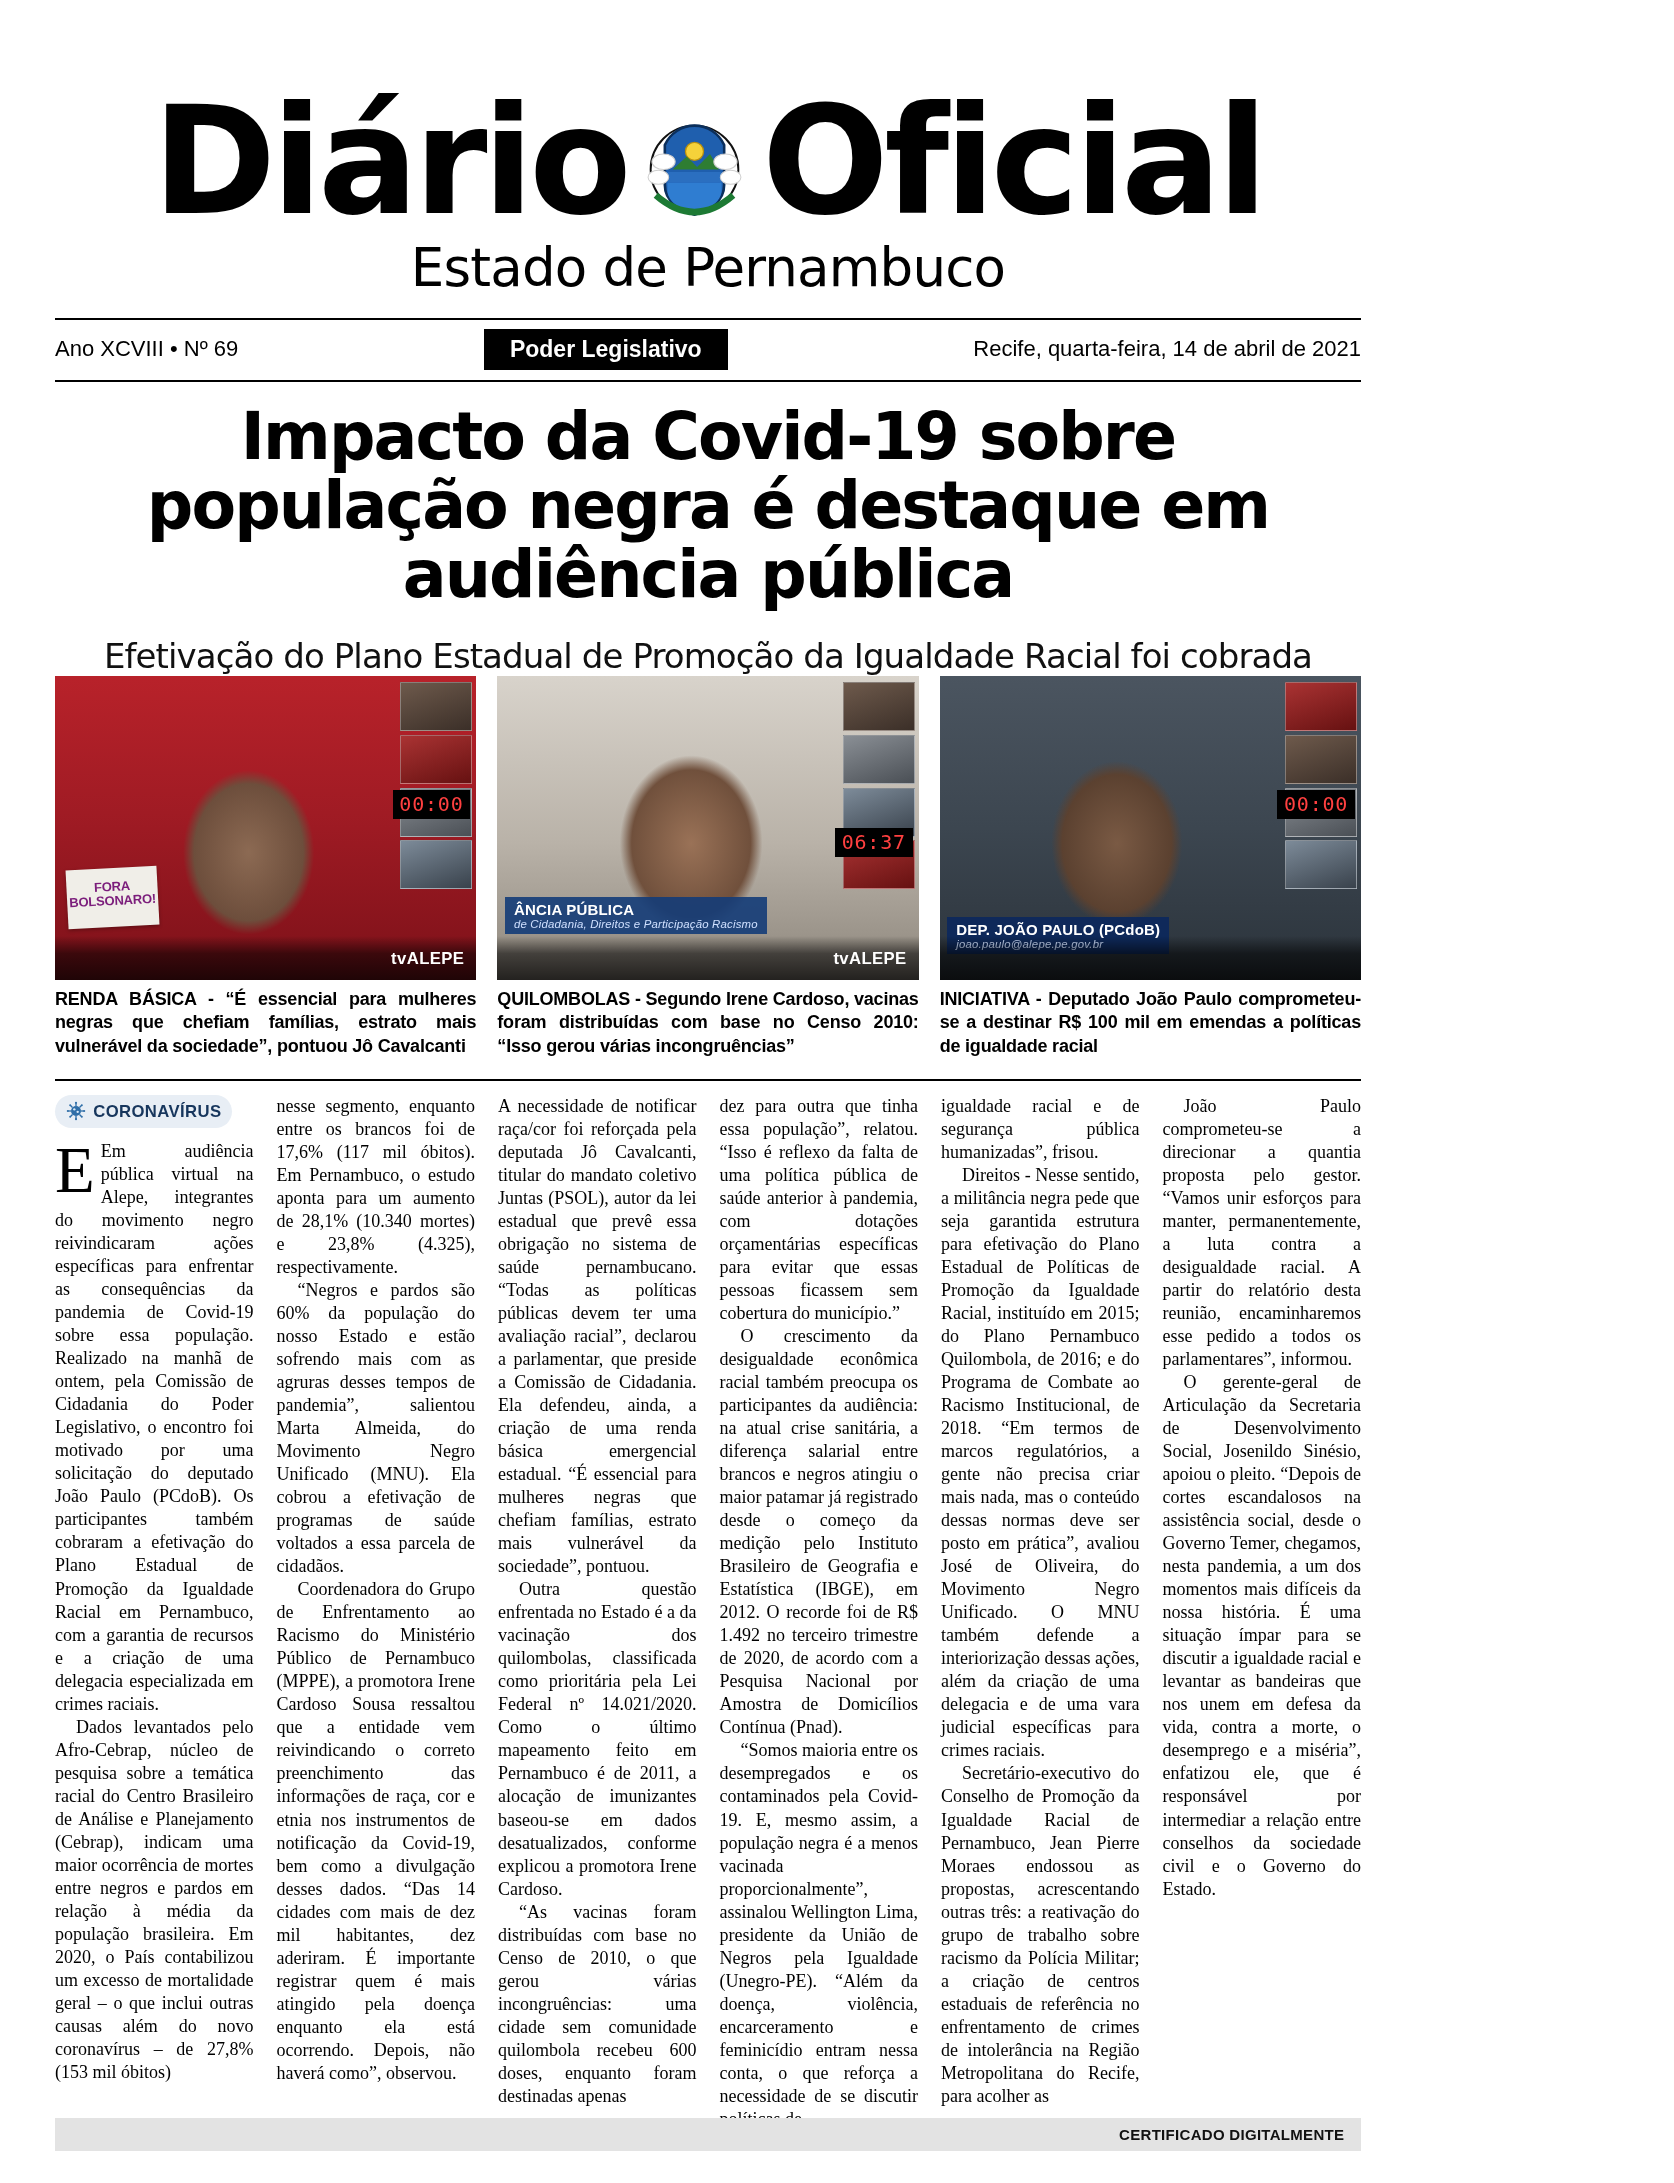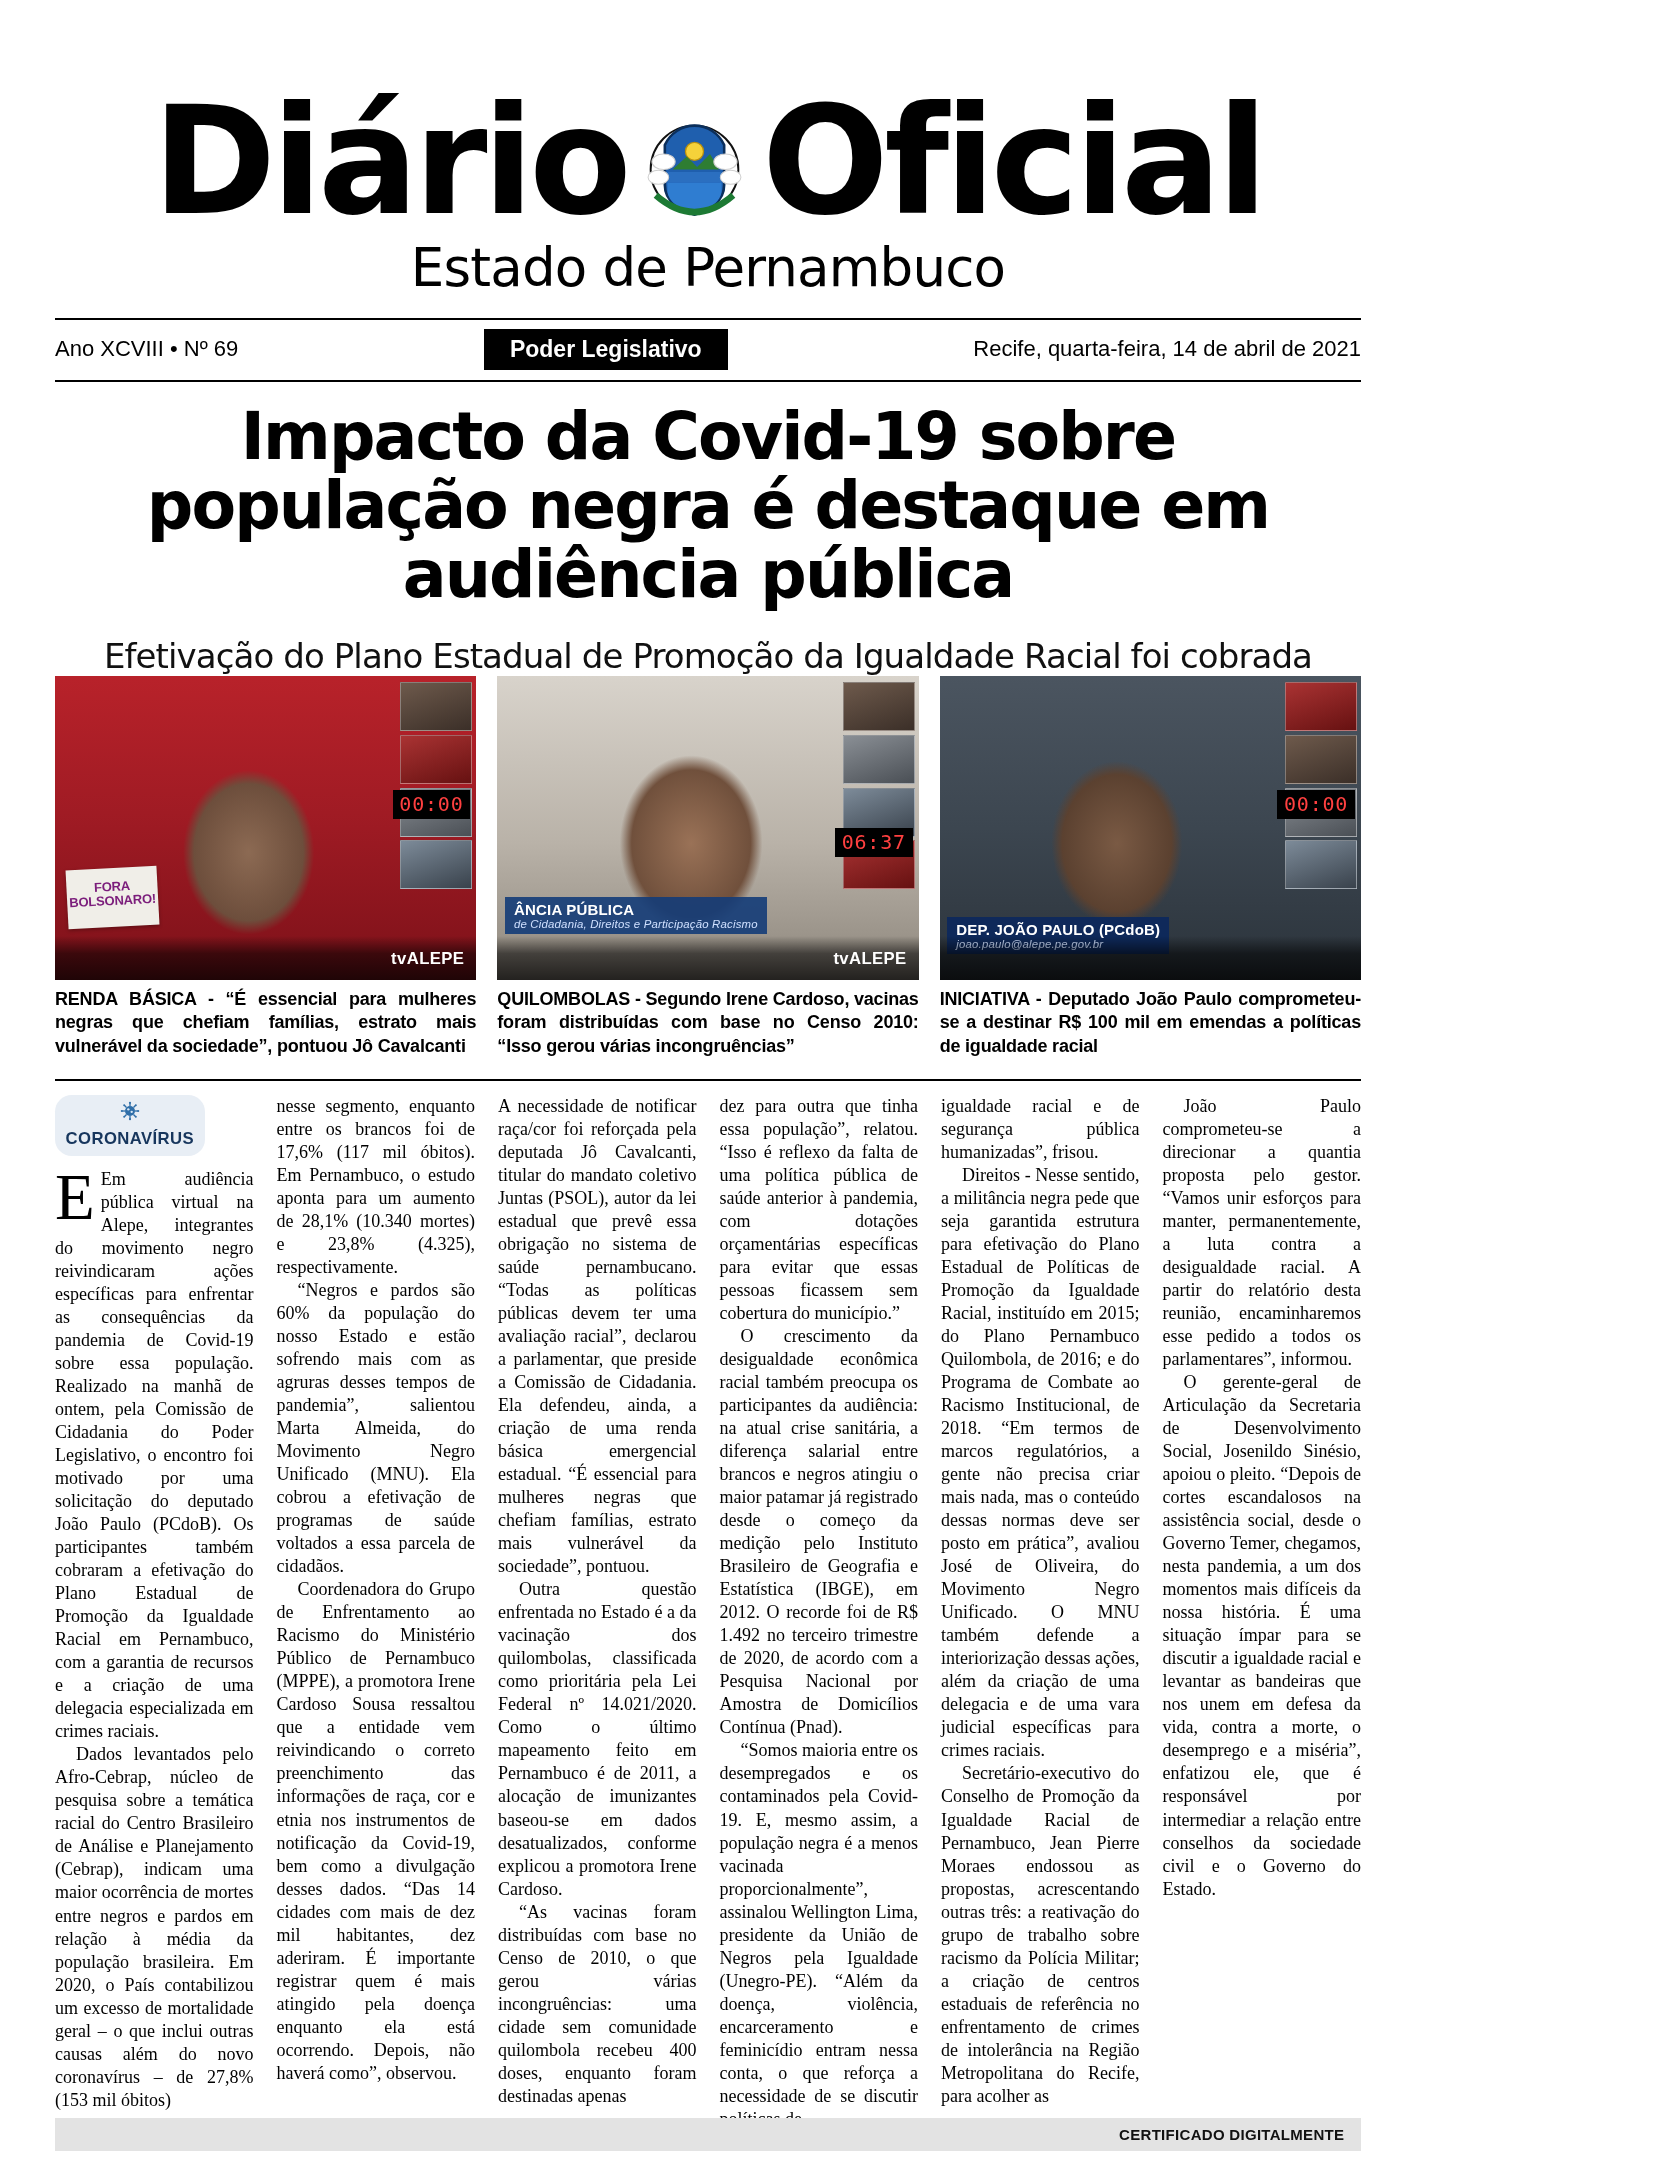--- a/index.html
+++ b/index.html
@@ -260,21 +260,20 @@
 
   .corona-badge {
     display: flex;
     align-items: center;
     gap: 7.6px;
     background: #e8eef5;
     border-radius: 16.7px;
     padding: 6px 10.6px;
     width: max-content;
     margin-bottom: 12px;
-    flex-direction: column;
   }
   .corona-badge .label {
     font-family: "Liberation Sans", sans-serif;
     font-weight: bold;
     font-size: 16.7px;
     color: #17365d;
     letter-spacing: 0.4px;
   }
   .virus {
     width: 20px; height: 20px;
@@ -461,21 +460,21 @@
 
     <div class="col">
       <p class="first">nesse segmento, enquanto entre os brancos foi de 17,6% (117 mil óbitos). Em Pernambuco, o estudo aponta para um aumento de 28,1% (10.340 mortes) e 23,8% (4.325), respectivamente.</p>
       <p>“Negros e pardos são 60% da população do nosso Estado e estão sofrendo mais com as agruras desses tempos de pandemia”, salientou Marta Almeida, do Movimento Negro Unificado (MNU). Ela cobrou a efetivação de programas de saúde voltados a essa parcela de cidadãos.</p>
       <p>Coordenadora do Grupo de Enfrentamento ao Racismo do Ministério Público de Pernambuco (MPPE), a promotora Irene Cardoso Sousa ressaltou que a entidade vem reivindicando o correto preenchimento das informações de raça, cor e etnia nos instrumentos de notificação da Covid-19, bem como a divulgação desses dados. “Das 14 cidades com mais de dez mil habitantes, dez aderiram. É importante registrar quem é mais atingido pela doença enquanto ela está ocorrendo. Depois, não haverá como”, observou.</p>
     </div>
 
     <div class="col">
       <p class="first">A necessidade de notificar raça/cor foi reforçada pela deputada Jô Cavalcanti, titular do mandato coletivo Juntas (PSOL), autor da lei estadual que prevê essa obrigação no sistema de saúde pernambucano. “Todas as políticas públicas devem ter uma avaliação racial”, declarou a parlamentar, que preside a Comissão de Cidadania. Ela defendeu, ainda, a criação de uma renda básica emergencial estadual. “É essencial para mulheres negras que chefiam famílias, estrato mais vulnerável da sociedade”, pontuou.</p>
       <p>Outra questão enfrentada no Estado é a da vacinação dos quilombolas, classificada como prioritária pela Lei Federal nº 14.021/2020. Como o último mapeamento feito em Pernambuco é de 2011, a alocação de imunizantes baseou-se em dados desatualizados, conforme explicou a promotora Irene Cardoso.</p>
-      <p>“As vacinas foram distribuídas com base no Censo de 2010, o que gerou várias incongruências: uma cidade sem comunidade quilombola recebeu 400 doses, enquanto foram destinadas apenas</p>
+      <p>“As vacinas foram distribuídas com base no Censo de 2010, o que gerou várias incongruências: uma cidade sem comunidade quilombola recebeu 600 doses, enquanto foram destinadas apenas</p>
     </div>
 
     <div class="col">
       <p class="first">dez para outra que tinha essa população”, relatou. “Isso é reflexo da falta de uma política pública de saúde anterior à pandemia, com dotações orçamentárias específicas para evitar que essas pessoas ficassem sem cobertura do município.”</p>
       <p>O crescimento da desigualdade econômica racial também preocupa os participantes da audiência: na atual crise sanitária, a diferença salarial entre brancos e negros atingiu o maior patamar já registrado desde o começo da medição pelo Instituto Brasileiro de Geografia e Estatística (IBGE), em 2012. O recorde foi de R$ 1.492 no terceiro trimestre de 2020, de acordo com a Pesquisa Nacional por Amostra de Domicílios Contínua (Pnad).</p>
       <p>“Somos maioria entre os desempregados e os contaminados pela Covid-19. E, mesmo assim, a população negra é a menos vacinada proporcionalmente”, assinalou Wellington Lima, presidente da União de Negros pela Igualdade (Unegro-PE). “Além da doença, violência, encarceramento e feminicídio entram nessa conta, o que reforça a necessidade de se discutir políticas de</p>
     </div>
 
     <div class="col">
       <p class="first">igualdade racial e de segurança pública humanizadas”, frisou.</p>

